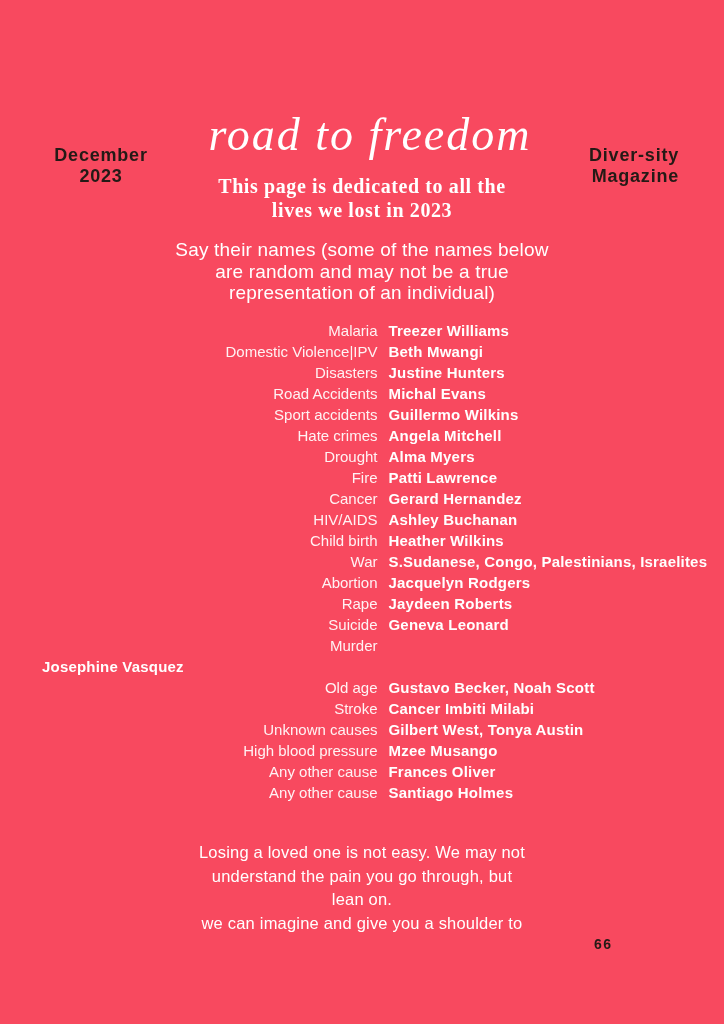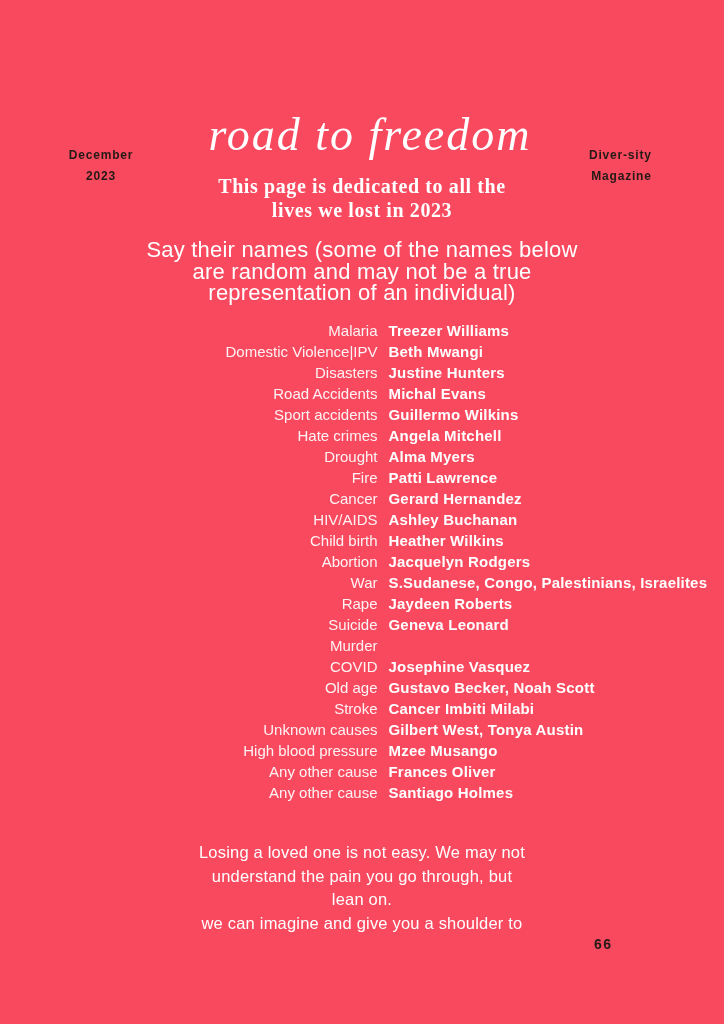--- a/index.html
+++ b/index.html
@@ -2,38 +2,38 @@
 <html><head>
 <meta charset="utf-8">
 <style>
   html,body{margin:0;padding:0;background:#f8495f;}
   .page{
     position:relative;width:724px;height:1024px;overflow:hidden;
     background:#f8495f;
     font-family:"Liberation Sans",sans-serif;
   }
   .corner{
-    position:absolute;color:#241a16;font-size:12px;font-weight:bold;
+    position:absolute;color:#241a16;font-size:18px;font-weight:bold;
     letter-spacing:.8px;line-height:21px;
   }
   .corner-date{left:40px;top:145px;width:122px;text-align:center;}
   .corner-mag{left:589px;top:145px;text-align:right;}
   .title{
     position:absolute;top:100px;left:0;width:100%;margin:8px;text-align:center;
     color:#ffffff;font-family:"Liberation Serif","DejaVu Serif",serif;
     font-style:italic;font-weight:normal;font-size:46px;letter-spacing:2px;
   }
   .subtitle{
     position:absolute;top:174px;left:0;width:100%;margin:0;text-align:center;
     color:#ffffff;font-family:"Liberation Serif","DejaVu Serif",serif;
     font-weight:bold;font-size:20px;line-height:24px;letter-spacing:.6px;
   }
   .intro{
     position:absolute;top:239px;left:0;width:100%;text-align:center;
-    color:#ffffff;font-size:22px;line-height:21.5px;letter-spacing:.2px;
+    color:#ffffff;font-size:19px;line-height:21.5px;letter-spacing:.2px;
   }
   .memorial{position:absolute;top:320px;left:0;width:100%;}
   .memorial-row{
     display:grid;grid-template-columns:1fr 1fr;column-gap:11px;
     line-height:21px;font-size:15px;color:#ffffff;padding-left:42px;
   }
   .cause{text-align:right;color:rgba(255,255,255,.93);}
   .names{text-align:left;font-weight:bold;letter-spacing:.2px;}
   .closing{
     position:absolute;top:841px;left:0;width:100%;text-align:center;
@@ -111,40 +111,39 @@
       </div>
       <div class="memorial-row">
         <div class="cause">HIV/AIDS</div>
         <div class="names">Ashley Buchanan</div>
       </div>
       <div class="memorial-row">
         <div class="cause">Child birth</div>
         <div class="names">Heather Wilkins</div>
       </div>
       <div class="memorial-row">
+        <div class="cause">War</div>
+        <div class="names">S.Sudanese, Congo, Palestinians, Israelites</div>
+      </div>
+      <div class="memorial-row">
         <div class="cause">Abortion</div>
         <div class="names">Jacquelyn Rodgers</div>
-      </div>
-      <div class="memorial-row">
-        <div class="cause">War</div>
-        <div class="names">S.Sudanese, Congo, Palestinians, Israelites</div>
       </div>
       <div class="memorial-row">
         <div class="cause">Rape</div>
         <div class="names">Jaydeen Roberts</div>
       </div>
       <div class="memorial-row">
         <div class="cause">Suicide</div>
         <div class="names">Geneva Leonard</div>
       </div>
       <div class="memorial-row">
         <div class="cause">Murder</div>
       </div>
       <div class="memorial-row">
-        <div class="cause">COVID</div>
         <div class="names">Josephine Vasquez</div>
       </div>
       <div class="memorial-row">
         <div class="cause">Old age</div>
         <div class="names">Gustavo Becker, Noah Scott</div>
       </div>
       <div class="memorial-row">
         <div class="cause">Stroke</div>
         <div class="names">Cancer Imbiti Milabi</div>
       </div>

